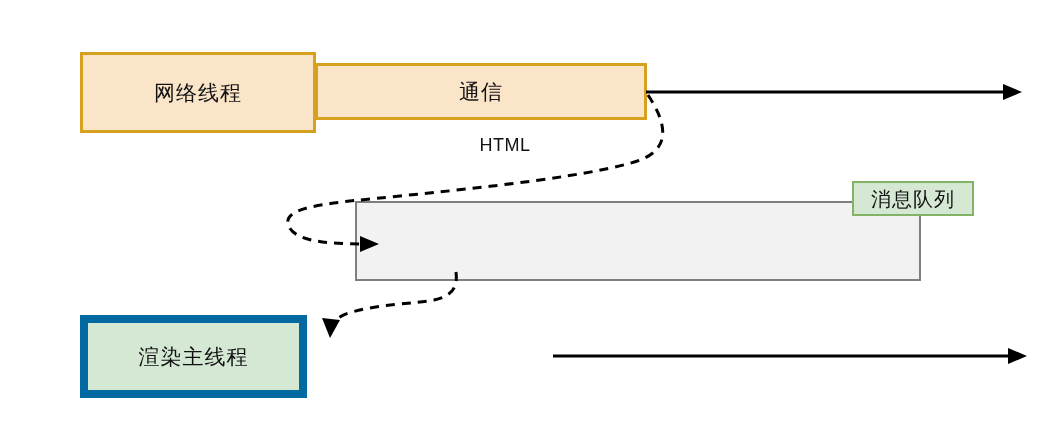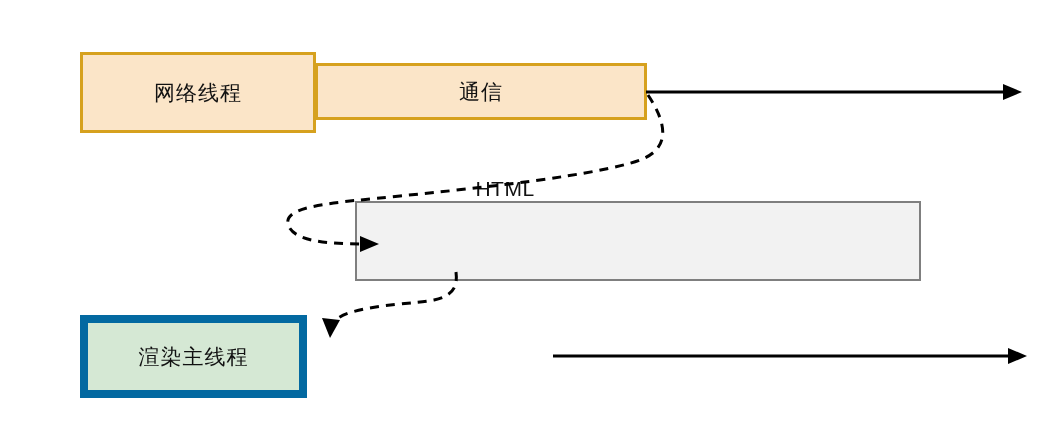--- a/index.html
+++ b/index.html
@@ -88,24 +88,23 @@
     width: 247px; height: 54px;
     background: #d5e8d4;
     border: 2px dashed #82b366;
     z-index: 5;
   }
 
   
   #html-label {
     left: 460px; top: 132px;
     width: 90px; height: 26px;
-    font-size: 21px;
+    font-size: 18px;
     letter-spacing: 0.5px;
     z-index: 7;
-    margin-top: 43px;
   }
 
   
   #arrow-layer {
     position: absolute;
     left: 0; top: 0;
     width: 1064px; height: 421px;
     z-index: 8;
     pointer-events: none;
   }
@@ -139,20 +138,23 @@
     <span>通信</span>
   </div>
 
   <div class="box" id="html-label">
     <span>HTML</span>
   </div>
 
   <div class="box" id="msg-queue-box"></div>
 
 
+  <div class="box" id="msg-queue-label">
+    <span>消息队列</span>
+  </div>
 
   <div class="box" id="render-main-box">
     <span>渲染主线程</span>
   </div>
 
 
   <svg id="arrow-layer" viewBox="0 0 1064 421">
 
     <g>
       <line class="solid-line" x1="646" y1="92" x2="1005" y2="92"></line>

